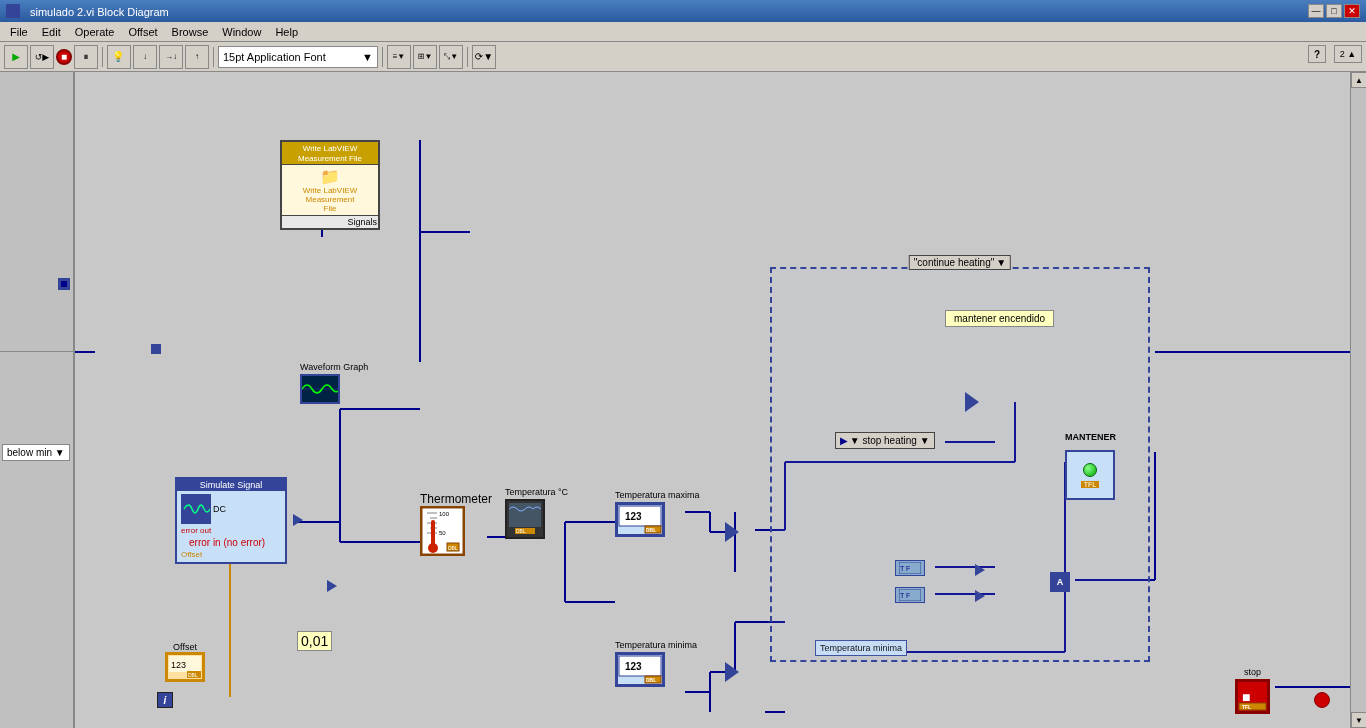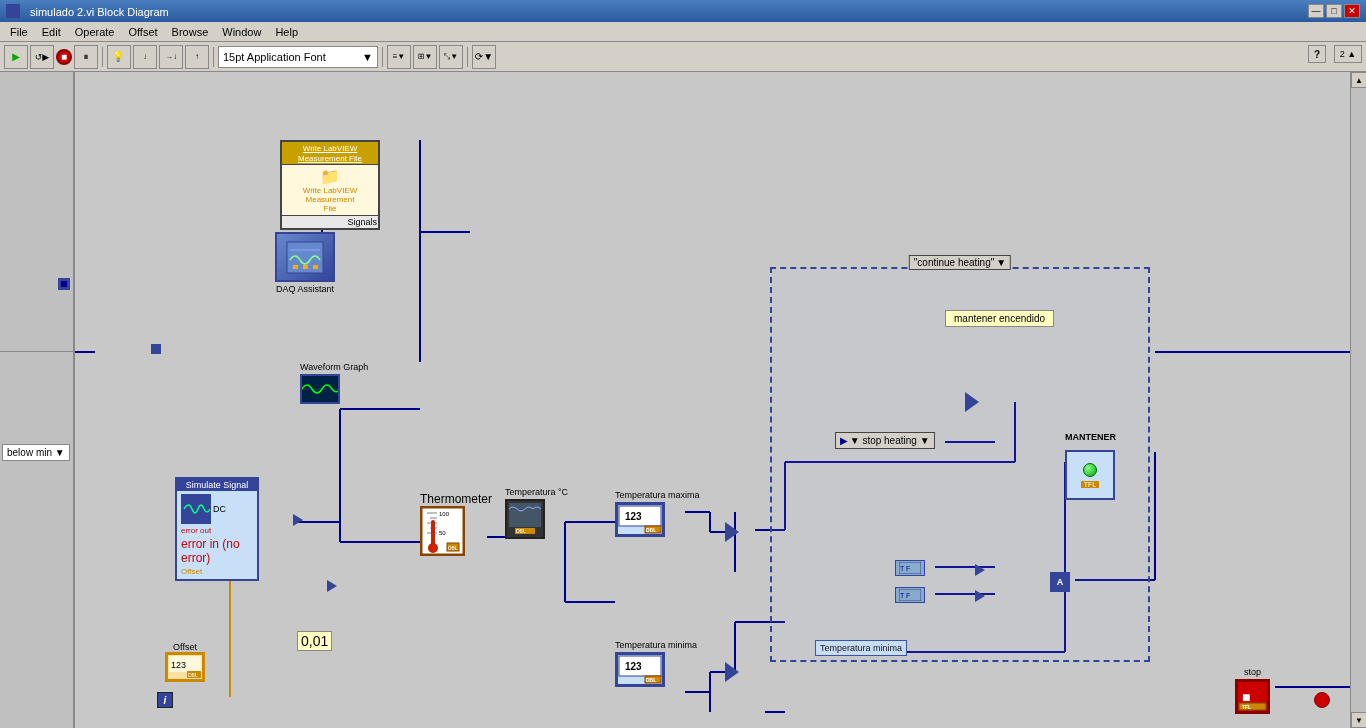--- a/index.html
+++ b/index.html
@@ -136,21 +136,20 @@
       background: #e8e8e8;
       border: 2px solid #444;
     }
     .write-lv-block .block-header {
       background: #c8a000;
       color: white;
       font-size: 9px;
       text-align: center;
       padding: 1px;
       border-bottom: 1px solid #444;
-      text-decoration: underline;
     }
     .write-lv-block .block-body {
       background: #fff8dc;
       padding: 2px;
       min-height: 30px;
       text-align: center;
       font-size: 9px;
     }
     .write-lv-block .block-footer {
       background: #e8e8e8;
@@ -192,21 +191,21 @@
       display: flex; align-items: center; justify-content: center;
       position: relative;
       overflow: hidden;
     }
     
     
     .simulate-block {
       position: absolute;
       top: 405px;
       left: 100px;
-      width: 84px;
+      width: 112px;
       background: #c8dff8;
       border: 2px solid #334499;
       font-size: 9px;
     }
     .simulate-header {
       background: #334499;
       color: white;
       text-align: center;
       padding: 1px;
       font-size: 9px;
@@ -532,33 +531,20 @@
         <div style="font-size:16px; color:#884400;">📁</div>
         <div style="font-size:8px; color:#cc8800;">Write LabVIEW</div>
         <div style="font-size:8px; color:#cc8800;">Measurement</div>
         <div style="font-size:8px; color:#cc8800;">File</div>
       </div>
       <div class="block-footer">
         <span>Signals</span>
       </div>
     </div>
 
-    <div class="daq-block">
-      <div class="daq-icon">
-        <svg width="40" height="35" viewBox="0 0 40 35">
-          <rect x="2" y="2" width="36" height="31" fill="#6688cc" stroke="#334499" stroke-width="1"></rect>
-          <line x1="5" y1="10" x2="35" y2="10" stroke="#88aaff" stroke-width="1"></line>
-          <path d="M5 20 Q10 12 15 20 Q20 28 25 20 Q30 12 35 20" stroke="#88ff88" fill="none" stroke-width="1.5"></path>
-          <rect x="8" y="25" width="5" height="4" fill="#ffaa00"></rect>
-          <rect x="18" y="25" width="5" height="4" fill="#ffaa00"></rect>
-          <rect x="28" y="25" width="5" height="4" fill="#ffaa00"></rect>
-        </svg>
-      </div>
-      <div class="daq-label">DAQ Assistant</div>
-    </div>
 
     <div class="waveform-block">
       <div style="font-size:9px; text-align:center; margin-bottom:2px;">Waveform Graph</div>
       <div class="waveform-icon">
         <svg width="36" height="26" viewBox="0 0 36 26">
           <rect width="36" height="26" fill="#002244"></rect>
           <line x1="0" y1="13" x2="36" y2="13" stroke="#334499" stroke-width="0.5"></line>
           <path d="M0 13 Q5 5 10 13 Q15 21 20 13 Q25 5 30 13 Q33 17 36 15" stroke="#00ff00" fill="none" stroke-width="1.5"></path>
         </svg>
       </div>
@@ -572,21 +558,21 @@
         <div class="simulate-row">
           <div class="simulate-icon">
             <svg width="28" height="28" viewBox="0 0 28 28">
               <rect width="28" height="28" fill="#334499"></rect>
               <path d="M2 14 Q7 6 10 14 Q13 22 16 14 Q19 6 22 14 Q25 20 28 14" stroke="#00ff88" fill="none" stroke-width="1.5"></path>
             </svg>
           </div>
           <div style="font-size:9px;">DC</div>
         </div>
         <div style="font-size:8px; color:#cc0000; padding:1px 0;">error out</div>
-        <div style="font-size:12px; color:#cc0000; padding:1px 0;">error in (no error)</div>
+        <div style="font-size:10px; color:#cc0000; padding:1px 0;margin-left:8px;">error in (no error)</div>
         <div style="font-size:8px; color:#cc8800; padding:1px 0;">Offset</div>
       </div>
     </div>
 
     <div style="position:absolute; top:442px; left:218px; width:0; height:0; border-top:6px solid transparent; border-bottom:6px solid transparent; border-left:10px solid #334499;"></div>
     <div style="position:absolute; top:508px; left:252px; width:0; height:0; border-top:6px solid transparent; border-bottom:6px solid transparent; border-left:10px solid #334499;"></div>
 
     <div class="therm-block">
       <div class="therm-label">Thermometer</div>
       <div class="therm-icon">

